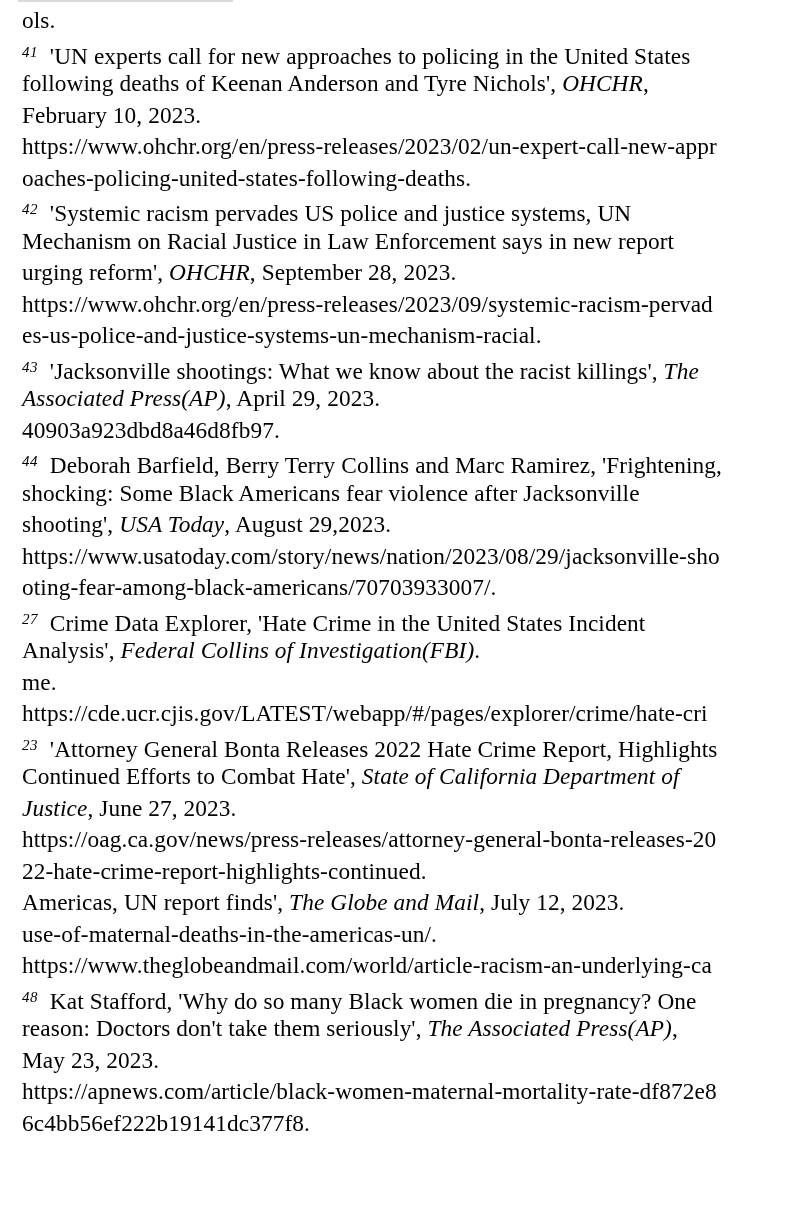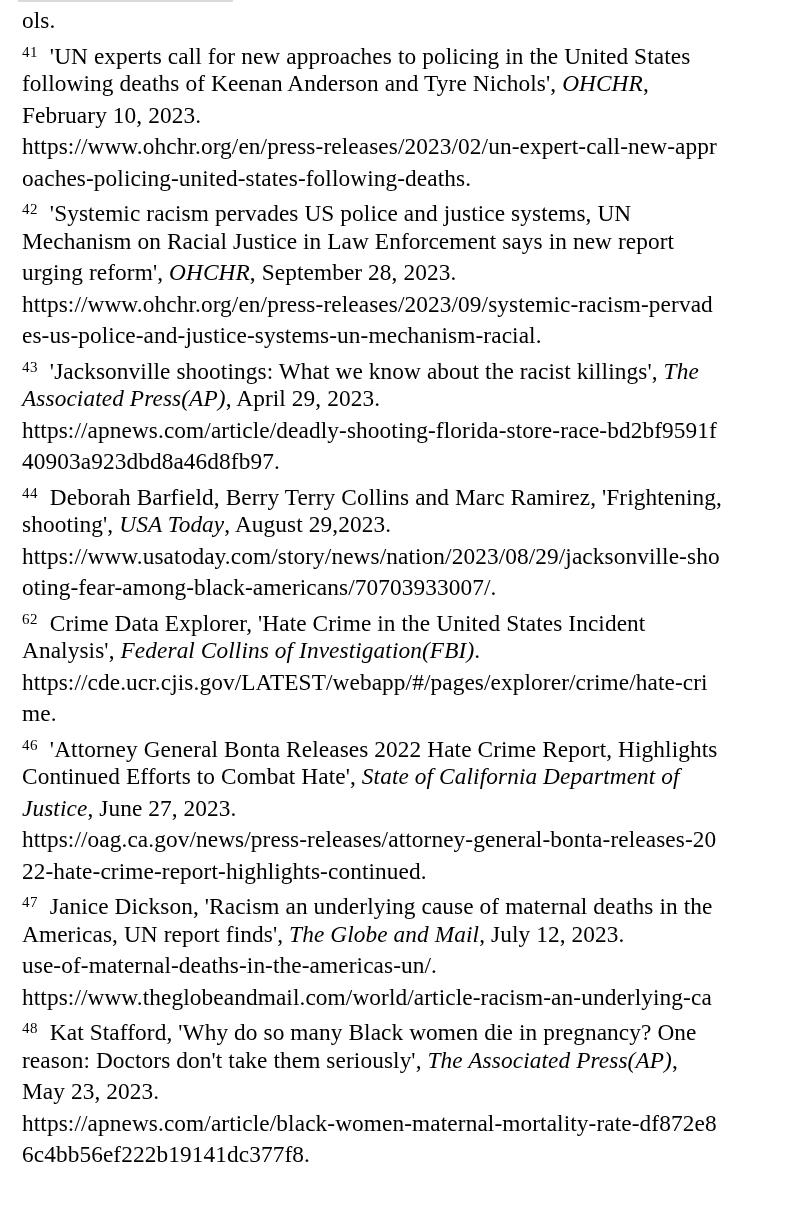--- a/index.html
+++ b/index.html
@@ -32,20 +32,21 @@
     height: 31.5px;
     white-space: pre;
     letter-spacing: 0.1px;
   }
   .seg-r { font-style: normal; }
   .seg-i { font-style: italic; margin-top: 36px; }
   .seg-sup {
     font-size: 15px;
     vertical-align: 7px;
     letter-spacing: 0.5px;
+    font-style: italic;
   }
   .bottom-bar {
     position: absolute;
     left: 65px;
     top: 1210px;
     width: 280px;
     height: 7px;
     background: #4169c8;
   }
 </style>
@@ -61,36 +62,35 @@
       <div class="line"><span class="seg-r">February 10, 2023.</span></div>
       <div class="line"><span class="seg-r">https://www.ohchr.org/en/press-releases/2023/02/un-expert-call-new-appr</span></div>
       <div class="line"><span class="seg-r">oaches-policing-united-states-following-deaths.</span></div>
       <div class="line"><span class="seg-sup">42</span><span class="seg-r">  'Systemic racism pervades US police and justice systems, UN</span></div>
       <div class="line"><span class="seg-r">Mechanism on Racial Justice in Law Enforcement says in new report</span></div>
       <div class="line"><span class="seg-r">urging reform', </span><span class="seg-i">OHCHR</span><span class="seg-r">, September 28, 2023.</span></div>
       <div class="line"><span class="seg-r">https://www.ohchr.org/en/press-releases/2023/09/systemic-racism-pervad</span></div>
       <div class="line"><span class="seg-r">es-us-police-and-justice-systems-un-mechanism-racial.</span></div>
       <div class="line"><span class="seg-sup">43</span><span class="seg-r">  'Jacksonville shootings: What we know about the racist killings', </span><span class="seg-i">The</span></div>
       <div class="line"><span class="seg-i">Associated Press(AP)</span><span class="seg-r">, April 29, 2023.</span></div>
-      <div class="line"><span class="seg-r">https://apnews.com/article/deadly-shooting-florida-store-race-bd2bf9591f</span></div>
       <div class="line"><span class="seg-r">40903a923dbd8a46d8fb97.</span></div>
       <div class="line"><span class="seg-sup">44</span><span class="seg-r">  Deborah Barfield, Berry Terry Collins and Marc Ramirez, 'Frightening,</span></div>
+      <div class="line"><span class="seg-r">shocking: Some Black Americans fear violence after Jacksonville</span></div>
       <div class="line"><span class="seg-r">shooting', </span><span class="seg-i">USA Today</span><span class="seg-r">, August 29,2023.</span></div>
       <div class="line"><span class="seg-r">https://www.usatoday.com/story/news/nation/2023/08/29/jacksonville-sho</span></div>
       <div class="line"><span class="seg-r">oting-fear-among-black-americans/70703933007/.</span></div>
-      <div class="line"><span class="seg-sup">62</span><span class="seg-r">  Crime Data Explorer, 'Hate Crime in the United States Incident</span></div>
+      <div class="line"><span class="seg-sup">27</span><span class="seg-r">  Crime Data Explorer, 'Hate Crime in the United States Incident</span></div>
       <div class="line"><span class="seg-r">Analysis', </span><span class="seg-i">Federal Collins of Investigation(FBI)</span><span class="seg-r">.</span></div>
+      <div class="line"><span class="seg-r">me.</span></div>
       <div class="line"><span class="seg-r">https://cde.ucr.cjis.gov/LATEST/webapp/#/pages/explorer/crime/hate-cri</span></div>
-      <div class="line"><span class="seg-r">me.</span></div>
-      <div class="line"><span class="seg-sup">46</span><span class="seg-r">  'Attorney General Bonta Releases 2022 Hate Crime Report, Highlights</span></div>
+      <div class="line"><span class="seg-sup">23</span><span class="seg-r">  'Attorney General Bonta Releases 2022 Hate Crime Report, Highlights</span></div>
       <div class="line"><span class="seg-r">Continued Efforts to Combat Hate', </span><span class="seg-i">State of California Department of</span></div>
       <div class="line"><span class="seg-i">Justice</span><span class="seg-r">, June 27, 2023.</span></div>
       <div class="line"><span class="seg-r">https://oag.ca.gov/news/press-releases/attorney-general-bonta-releases-20</span></div>
       <div class="line"><span class="seg-r">22-hate-crime-report-highlights-continued.</span></div>
-      <div class="line"><span class="seg-sup">47</span><span class="seg-r">  Janice Dickson, 'Racism an underlying cause of maternal deaths in the</span></div>
       <div class="line"><span class="seg-r">Americas, UN report finds', </span><span class="seg-i">The Globe and Mail</span><span class="seg-r">, July 12, 2023.</span></div>
       <div class="line"><span class="seg-r">use-of-maternal-deaths-in-the-americas-un/.</span></div>
       <div class="line"><span class="seg-r">https://www.theglobeandmail.com/world/article-racism-an-underlying-ca</span></div>
       <div class="line"><span class="seg-sup">48</span><span class="seg-r">  Kat Stafford, 'Why do so many Black women die in pregnancy? One</span></div>
       <div class="line"><span class="seg-r">reason: Doctors don't take them seriously', </span><span class="seg-i">The Associated Press(AP)</span><span class="seg-r">,</span></div>
       <div class="line"><span class="seg-r">May 23, 2023.</span></div>
       <div class="line"><span class="seg-r">https://apnews.com/article/black-women-maternal-mortality-rate-df872e8</span></div>
       <div class="line"><span class="seg-r">6c4bb56ef222b19141dc377f8.</span></div>
     </div>
   <div class="bottom-bar" style="background: rgb(65, 105, 200);"></div>

